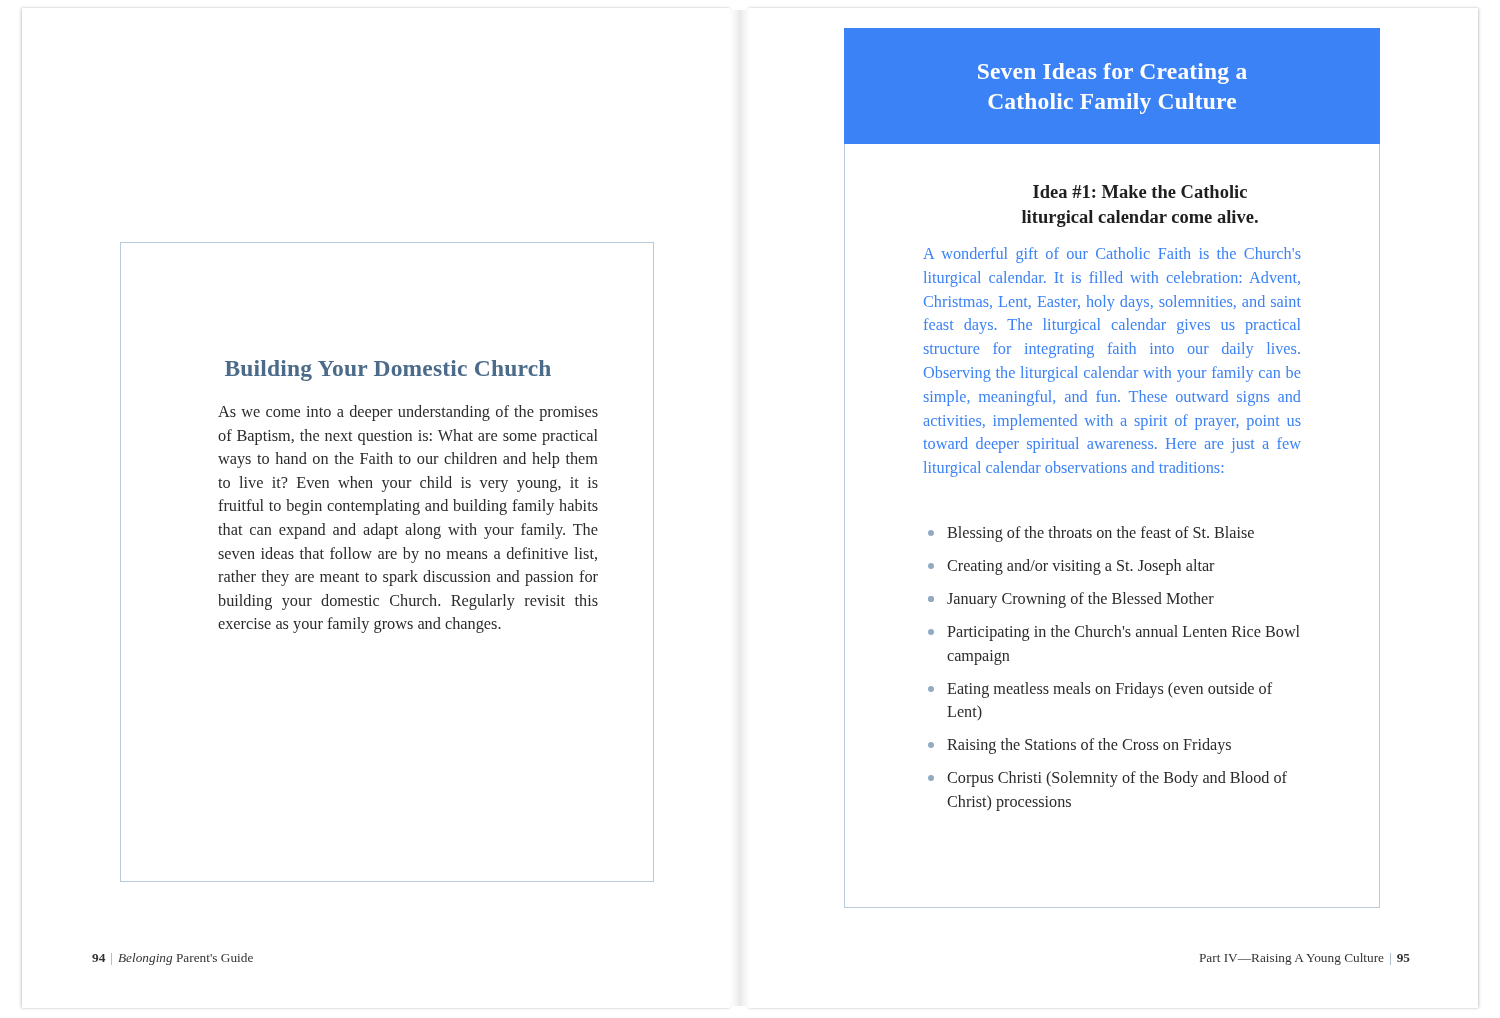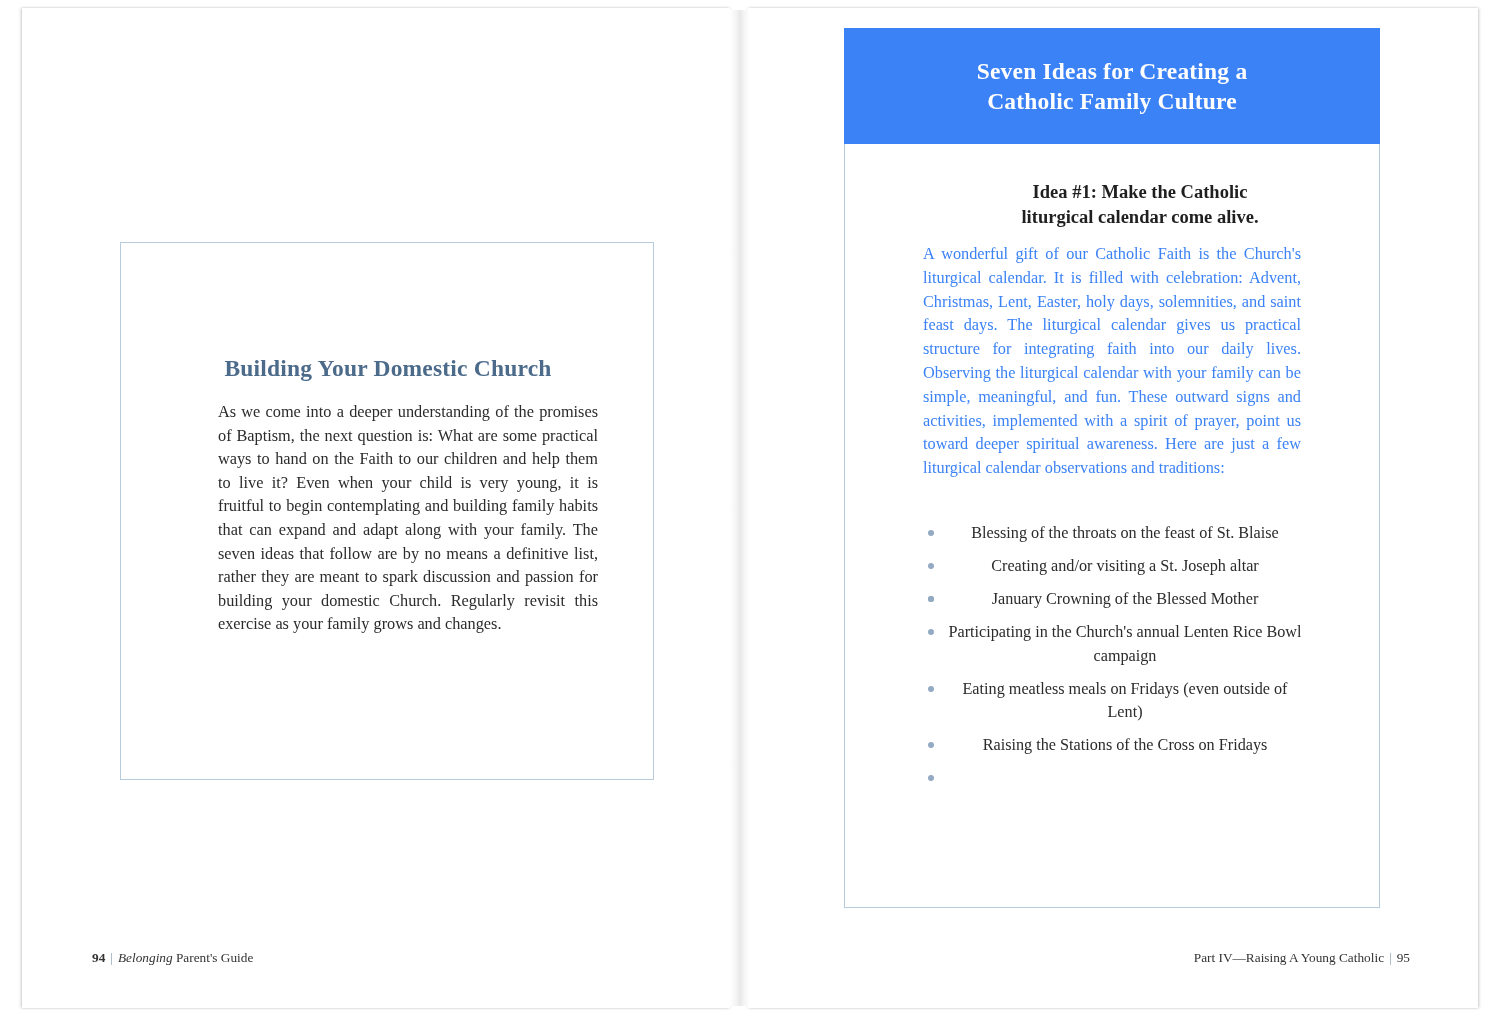--- a/index.html
+++ b/index.html
@@ -46,21 +46,21 @@
 
   
   .left-page {
     position: absolute;
     left: 28px; top: 14px;
     width: 700px; height: 990px;
   }
   .exercise-box {
     position: absolute;
     left: 92px; top: 228px;
-    width: 534px; height: 538px;
+    width: 534px; height: 640px;
     border: 1px solid #b8cbdd;
     box-sizing: border-box;
   }
   .exercise-title {
     position: absolute;
     left: 0; top: 112px;
     width: 534px;
     text-align: center;
     font-size: 23.5px;
     font-weight: bold;
@@ -138,21 +138,20 @@
     padding: 0;
     list-style: none;
   }
   .bullet-list li {
     position: relative;
     padding-left: 24px;
     margin-bottom: 9.5px;
     font-size: 16.2px;
     line-height: 23.5px;
     color: #2b2b2b;
-    text-align: center;
   }
   .bullet-list li .dot {
     position: absolute;
     left: 5px; top: 8px;
     width: 6px; height: 6px;
     border-radius: 50%;
     background: #93aac2;
   }
 
   
@@ -168,21 +167,21 @@
   .footer-left .ital { font-style: italic; }
 
   .footer-right {
     position: absolute;
     right: 68px; top: 936px;
     font-size: 13.3px;
     color: #333333;
     white-space: nowrap;
   }
   .footer-right .sep { color: #8aa0b6; margin: 0 5px; }
-  .footer-right .pagenum { font-weight: normal; }
+  .footer-right .pagenum { font-weight: bold; }
 </style>
 </head>
 <body>
 
 <div class="spread">
 
   <div class="page-shadow-left"></div>
   <div class="page-shadow-right"></div>
   <div class="gutter"></div>
 
@@ -218,22 +217,22 @@
     <div class="idea-body">A wonderful gift of our Catholic Faith is the Church's liturgical calendar. It is filled with celebration: Advent, Christmas, Lent, Easter, holy days, solemnities, and saint feast days. The liturgical calendar gives us practical structure for integrating faith into our daily lives. Observing the liturgical calendar with your family can be simple, meaningful, and fun. These outward signs and activities, implemented with a spirit of prayer, point us toward deeper spiritual awareness. Here are just a few liturgical calendar observations and traditions:</div>
 
     <ul class="bullet-list">
       <li><span class="dot"></span><span>Blessing of the throats on the feast of St. Blaise</span></li>
       <li><span class="dot"></span><span>Creating and/or visiting a St. Joseph altar</span></li>
       <li><span class="dot"></span></li>
       <li><span class="dot"></span><span>January Crowning of the Blessed Mother</span></li>
       <li><span class="dot"></span><span>Participating in the Church's annual Lenten Rice Bowl campaign</span></li>
       <li><span class="dot"></span><span>Eating meatless meals on Fridays (even outside of Lent)</span></li>
       <li><span class="dot"></span><span>Raising the Stations of the Cross on Fridays</span></li>
-      <li><span class="dot"></span></li>
+      <li><span class="dot"></span><span>Corpus Christi (Solemnity of the Body and Blood of Christ) processions</span></li>
     </ul>
 
     <div class="footer-right">
-      <span>Part IV—Raising A Young Catholic</span><span class="sep">|</span><span class="pagenum">95</span>
+      <span>Part IV—Raising A Young Culture</span><span class="sep">|</span><span class="pagenum">95</span>
     </div>
 
   </div>
 
 </div>
 
 </body></html>

